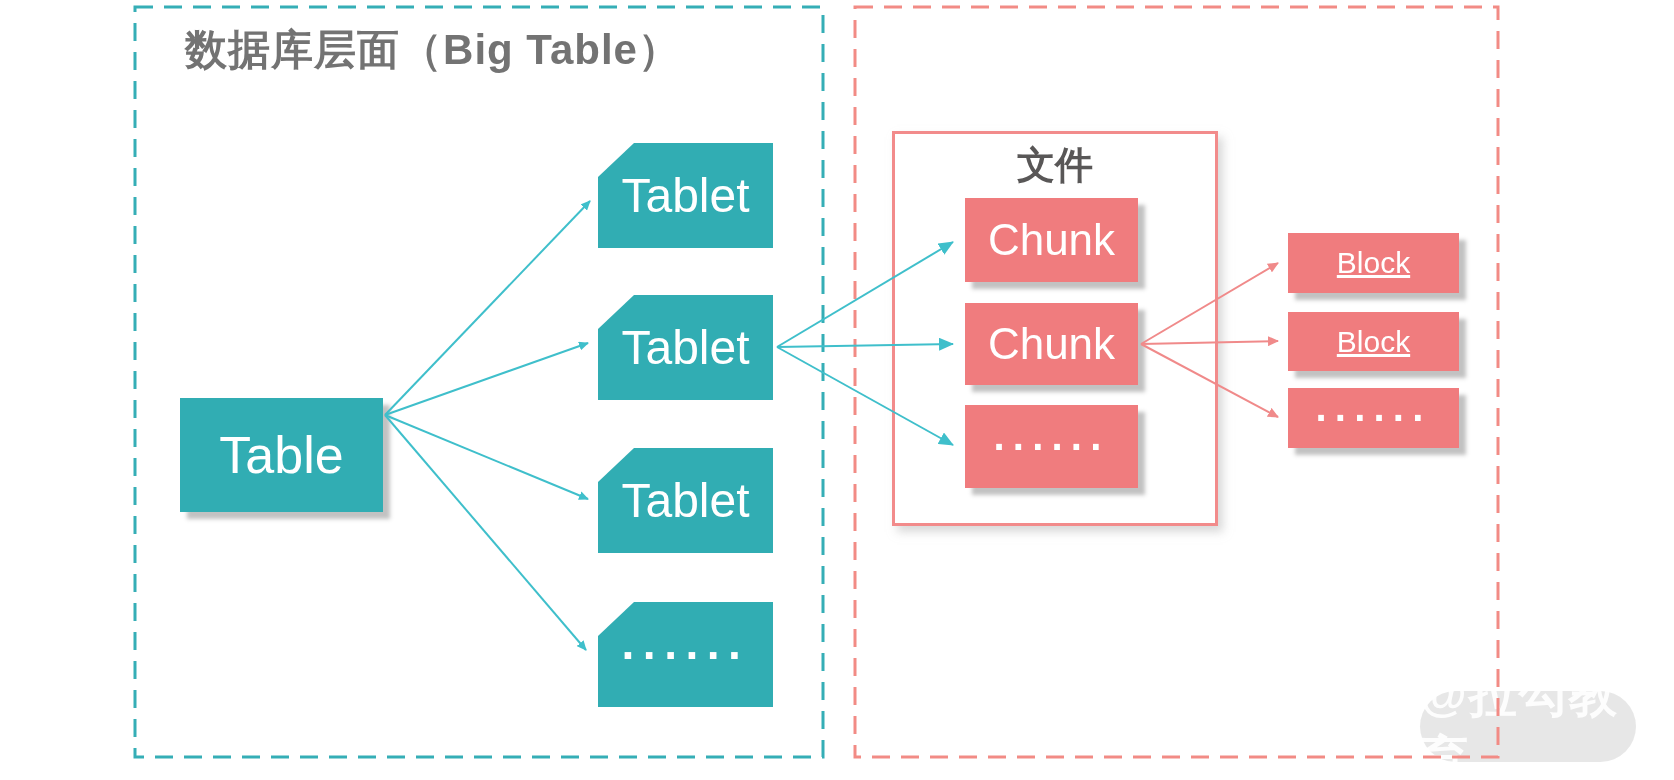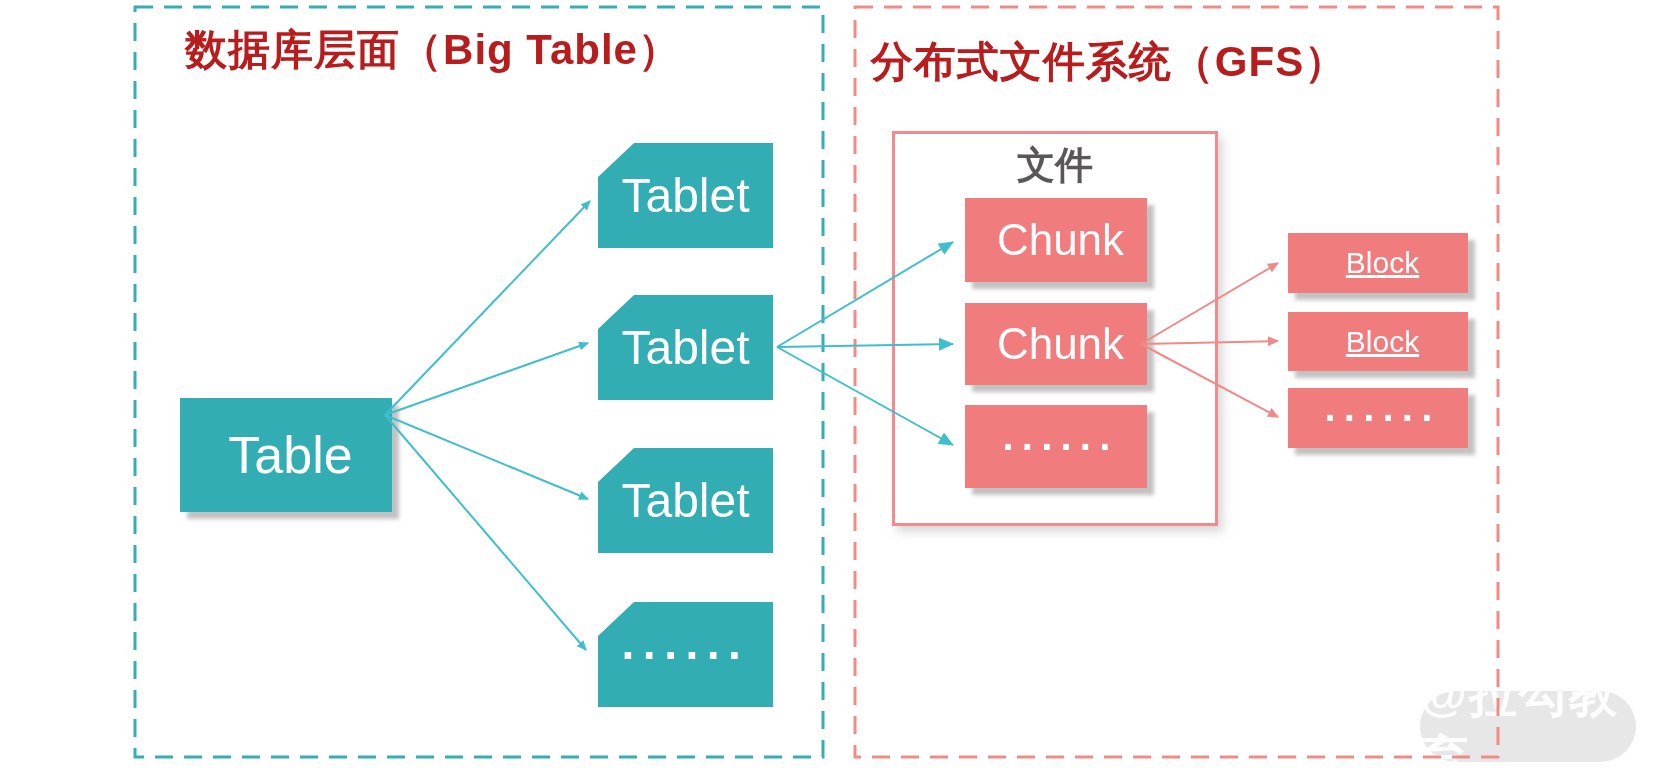--- a/index.html
+++ b/index.html
@@ -1,30 +1,30 @@
 <!DOCTYPE html>
 <html><head>
 <meta charset="utf-8">
 <style>
   html,body{margin:0;padding:0;background:#ffffff;}
   .stage{
     position:relative;width:1674px;height:780px;background:#ffffff;
     font-family:"Liberation Sans","DejaVu Sans",sans-serif;overflow:hidden;
   }
   .section-title{
-    position:absolute;color:#b91c1c;font-weight:bold;font-size:42px;
+    position:absolute;color:#737373;font-weight:bold;font-size:42px;
     text-align:center;letter-spacing:1px;white-space:nowrap;
   }
   .node{
     position:absolute;display:flex;align-items:center;justify-content:center;
     color:#ffffff;line-height:1;z-index:2;
   }
   .teal{background:#31ADB3;}
   .pink{background:#F07C7E;}
-  .shadow{box-shadow:7px 7px 4px rgba(120,120,120,0.45);padding-left:9px;}
+  .shadow{box-shadow:7px 7px 4px rgba(120,120,120,0.45);}
   .bevel{
     clip-path:polygon(0 34px,36px 0,100% 0,100% 100%,0 100%);
     filter:drop-shadow(6px 6px 3px rgba(100,100,100,0.45));
   }
   .t-table{font-size:52px;margin-top:40px;}
   .t-tablet{font-size:48px;align-items:center;}
   .t-chunk{font-size:44px;}
   .t-block{font-size:30px;text-decoration:underline;}
   .dots{font-weight:bold;letter-spacing:6px;}
   .dots-teal{font-size:46px;}
@@ -49,21 +49,20 @@
   .watermark span{
     color:rgba(255,255,255,0.92);font-size:48px;font-weight:600;letter-spacing:2px;
   }
 </style>
 </head>
 <body>
 
 <div class="stage">
 
   <div class="section-title" style="left:133px;top:22px;width:600px;">数据库层面（Big Table）</div>
-  <div class="section-title" style="left:854px;top:34px;width:510px;">分布式文件系统（GFS）</div>
 
   <div class="file-group"></div>
   <div class="file-label">文件</div>
 
   <div class="node teal shadow t-table" style="left:180px;top:358px;width:203px;height:114px;">
     <span>Table</span>
   </div>
 
   <div class="node teal bevel t-tablet" style="left:598px;top:143px;width:175px;height:105px;">
     <span>Tablet</span>

